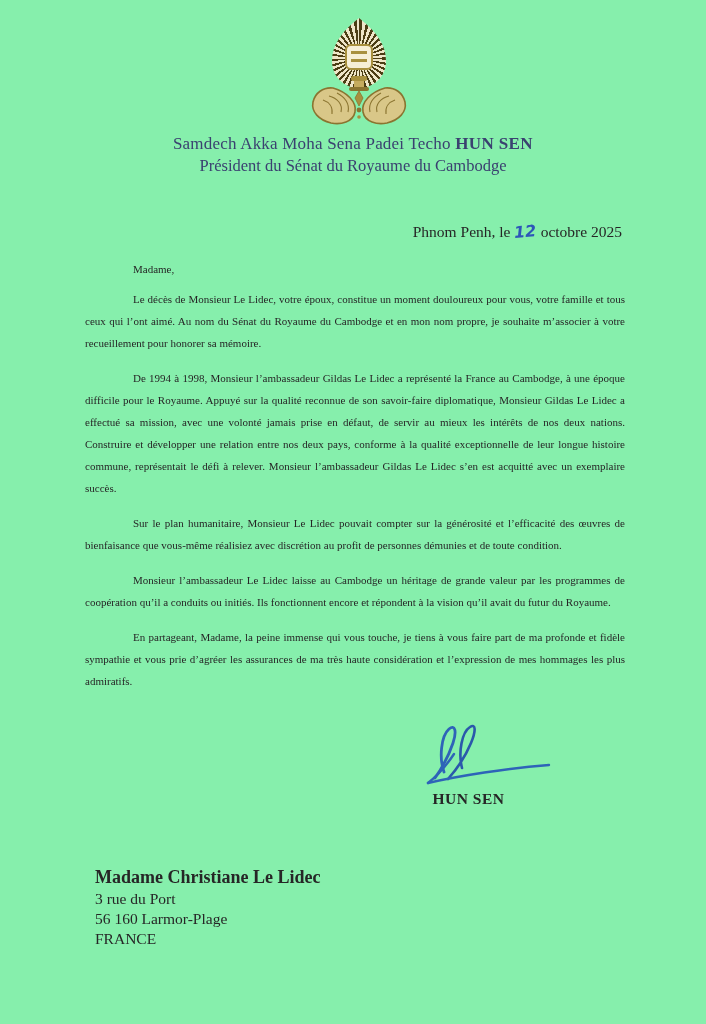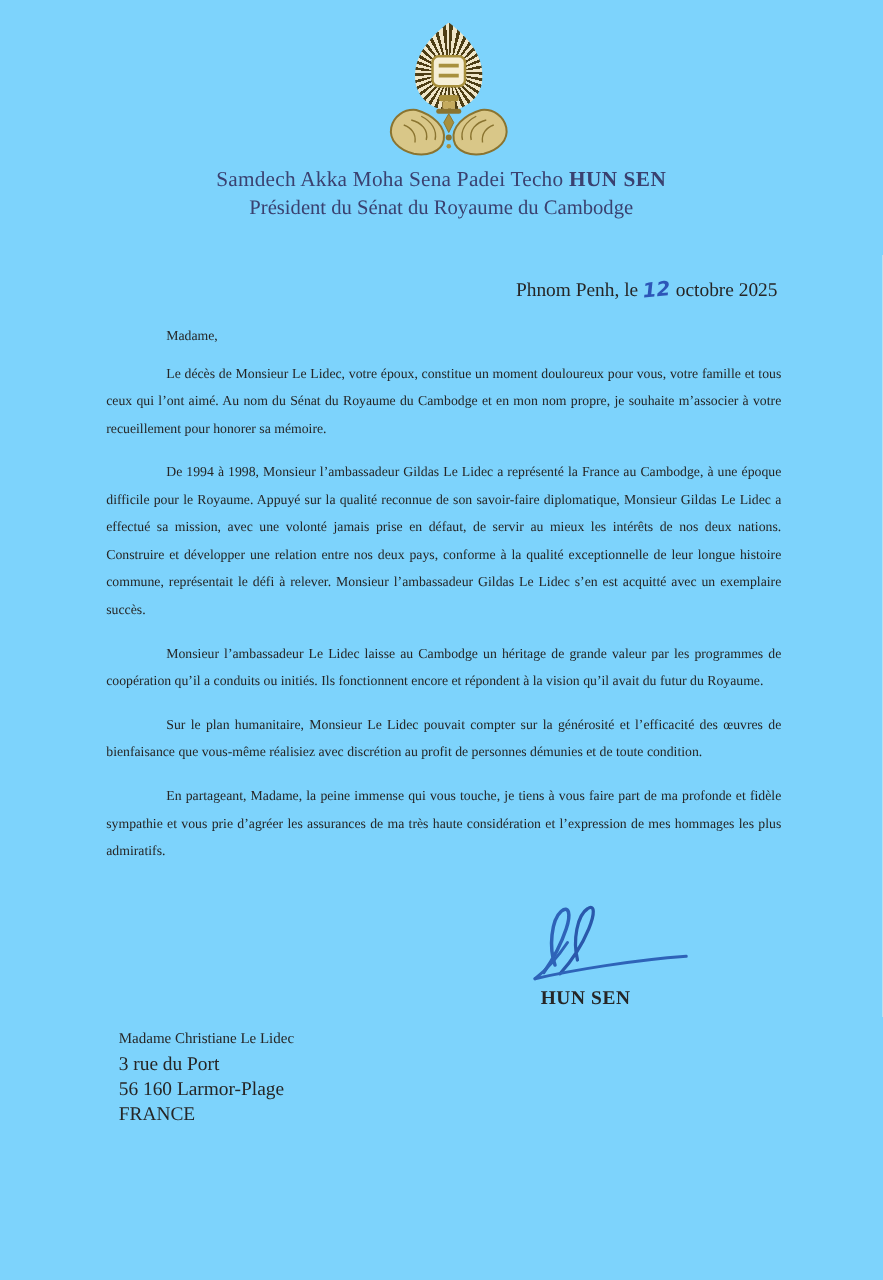--- a/index.html
+++ b/index.html
@@ -5,21 +5,21 @@
   html, body {
     margin: 0;
     padding: 0;
     background: #e9e9e9;
   }
   .page {
     position: relative;
     width: 706px;
     height: 1024px;
     margin: 0 auto;
-    background: #7dd3fc;
+    background: #86efac;
     font-family: "Liberation Serif", "DejaVu Serif", serif;
     color: #262626;
     overflow: hidden;
     box-sizing: border-box;
   }
 
   
   .emblem {
     position: absolute;
     top: 18px;
@@ -139,23 +139,24 @@
 
   
   .recipient {
     position: absolute;
     top: 820px;
     left: 95px;
     font-size: 15.5px;
     line-height: 20px;
   }
   .recipient .name {
-    font-weight: normal;
-    font-size: 12px;
+    font-weight: bold;
+    font-size: 18px;
     margin-bottom: 2px;
+    margin-top: 47px;
   }
 </style>
 </head>
 <body>
 
 <div class="page">
 
   <div class="emblem">
     <div class="emblem-rays"></div>
     <div class="emblem-core"></div>
@@ -181,22 +182,22 @@
     <div class="line1"><span>Samdech Akka Moha Sena Padei Techo </span><b>HUN SEN</b></div>
     <div class="line2">Président du Sénat du Royaume du Cambodge</div>
   </div>
 
   <div class="date-line"><span>Phnom Penh, le</span><span class="handwritten-day" style="color:#2d56b8">12</span> <span>octobre 2025</span></div>
 
   <div class="letter-body">
     <p class="salutation">Madame,</p>
     <p class="para">Le décès de Monsieur Le Lidec, votre époux, constitue un moment douloureux pour vous, votre famille et tous ceux qui l’ont aimé. Au nom du Sénat du Royaume du Cambodge et en mon nom propre, je souhaite m’associer à votre recueillement pour honorer sa mémoire.</p>
     <p class="para">De 1994 à 1998, Monsieur l’ambassadeur Gildas Le Lidec a représenté la France au Cambodge, à une époque difficile pour le Royaume. Appuyé sur la qualité reconnue de son savoir-faire diplomatique, Monsieur Gildas Le Lidec a effectué sa mission, avec une volonté jamais prise en défaut, de servir au mieux les intérêts de nos deux nations. Construire et développer une relation entre nos deux pays, conforme à la qualité exceptionnelle de leur longue histoire commune, représentait le défi à relever. Monsieur l’ambassadeur Gildas Le Lidec s’en est acquitté avec un exemplaire succès.</p>
+    <p class="para">Sur le plan humanitaire, Monsieur Le Lidec pouvait compter sur la générosité et l’efficacité des œuvres de bienfaisance que vous-même réalisiez avec discrétion au profit de personnes démunies et de toute condition.</p>
     <p class="para">Monsieur l’ambassadeur Le Lidec laisse au Cambodge un héritage de grande valeur par les programmes de coopération qu’il a conduits ou initiés. Ils fonctionnent encore et répondent à la vision qu’il avait du futur du Royaume.</p>
-    <p class="para">Sur le plan humanitaire, Monsieur Le Lidec pouvait compter sur la générosité et l’efficacité des œuvres de bienfaisance que vous-même réalisiez avec discrétion au profit de personnes démunies et de toute condition.</p>
     <p class="para">En partageant, Madame, la peine immense qui vous touche, je tiens à vous faire part de ma profonde et fidèle sympathie et vous prie d’agréer les assurances de ma très haute considération et l’expression de mes hommages les plus admiratifs.</p>
   </div>
 
   <div class="signature-block">
     <svg class="signature-svg" width="150" height="66" viewBox="0 0 150 66" xmlns="http://www.w3.org/2000/svg">
       <g fill="none" stroke="#2e63b8" stroke-linecap="round" stroke-linejoin="round">
         <path d="M36,50 C31,36 33,14 41,7 C47,2 49,9 45,21 C41,33 34,46 27,56" stroke-width="2.8"></path>
         <path d="M54,46 C50,30 54,10 62,5 C68,1 68,9 63,21 C58,33 49,47 40,57" stroke-width="2.6" stroke="#2a58ab"></path>
         <path d="M46,32 C38,44 29,54 20,61" stroke-width="2.4"></path>
         <path d="M20,61 C50,54 100,46 141,43" stroke-width="2.4"></path>

